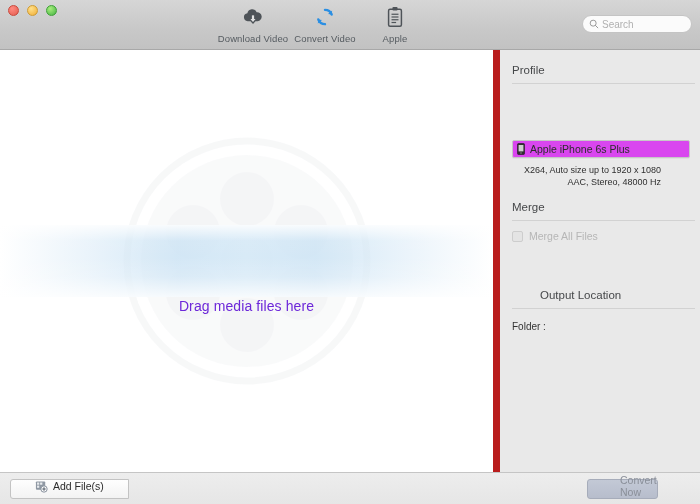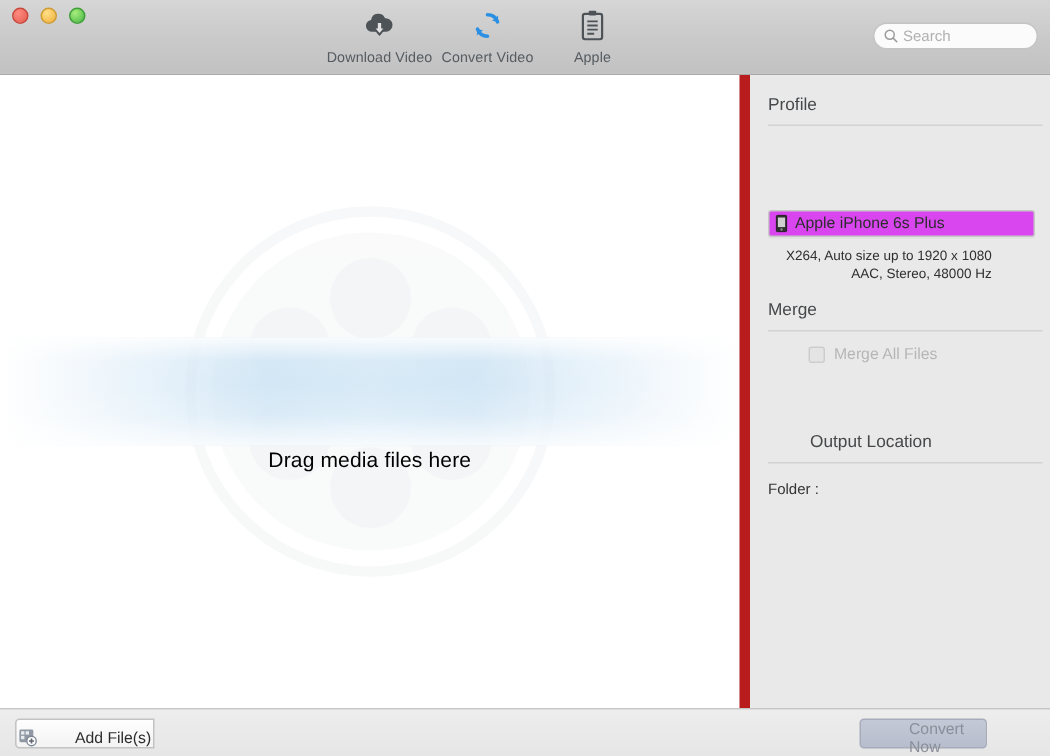--- a/index.html
+++ b/index.html
@@ -142,21 +142,21 @@
        rgba(255,255,255,0.0) 45%,
        rgba(255,255,255,0.18) 72%,
        rgba(255,255,255,0.80) 100%);
   }
   .drop-text {
     position: absolute;
     left: 0; right: 0;
     top: 248px;
     text-align: center;
     font-size: 14px;
-    color: #000000;
+    color: #6d28d9;
     letter-spacing: 0.1px;
   }
 
   
   .sidebar {
     position: absolute;
     left: 493px; top: 50px;
     width: 207px; height: 422px;
     background: #e9e9e9;
     border-left: 7px solid #b91c1c;
@@ -200,21 +200,20 @@
     color: #2f2f2f;
     white-space: pre-line;
     text-align: right;
   }
 
   .merge-row {
     position: absolute;
     left: 12px; top: 180px;
     display: flex;
     align-items: center;
-    margin-left: 27px;
   }
   .checkbox {
     width: 11px; height: 11px;
     border: 1px solid #cdcdcd;
     background: #e4e4e4;
     border-radius: 2px;
     box-sizing: border-box;
     margin-right: 6px;
   }
   .merge-label { font-size: 10.5px; color: #b6b6b6; }
@@ -267,42 +266,41 @@
   .btn-group {
     position: absolute;
     left: 10px; top: 6px;
     display: flex;
   }
   .btn {
     height: 20px;
     background: linear-gradient(to bottom, #fefefe 0%, #f3f3f3 100%);
     border: 1px solid #c3c3c3;
     display: flex;
-    align-items: flex-end;
-    padding: 0 1px;
+    align-items: flex-start;
+    padding: 0 24px;
     box-sizing: border-box;
     font-size: 10.5px;
     color: #2c2c2c;
     cursor: default;
-    gap: 20px;
   }
   .btn.first { border-radius: 3px 0 0 3px; }
   .btn.last  { border-radius: 0 3px 3px 0; border-left: none; }
   .btn.disabled { color: #b4b4b4; }
   .btn-icon { margin-right: 5px; display: flex; align-items: center; }
 
   .convert-btn {
     position: absolute;
     right: 42px; top: 6px;
-    width: 85px; height: 20px;
+    width: 71px; height: 20px;
     border-radius: 3px;
     background: linear-gradient(to bottom, #c3c9d6 0%, #b7bdcc 100%);
     border: 1px solid #a6acba;
     display: flex;
-    align-items: flex-start;
+    align-items: flex-end;
     justify-content: center;
     font-size: 10.5px;
     color: #8a8f99;
     box-sizing: border-box;
     cursor: default;
     padding-left: 32px;
   }
 </style>
 </head>
 <body>

